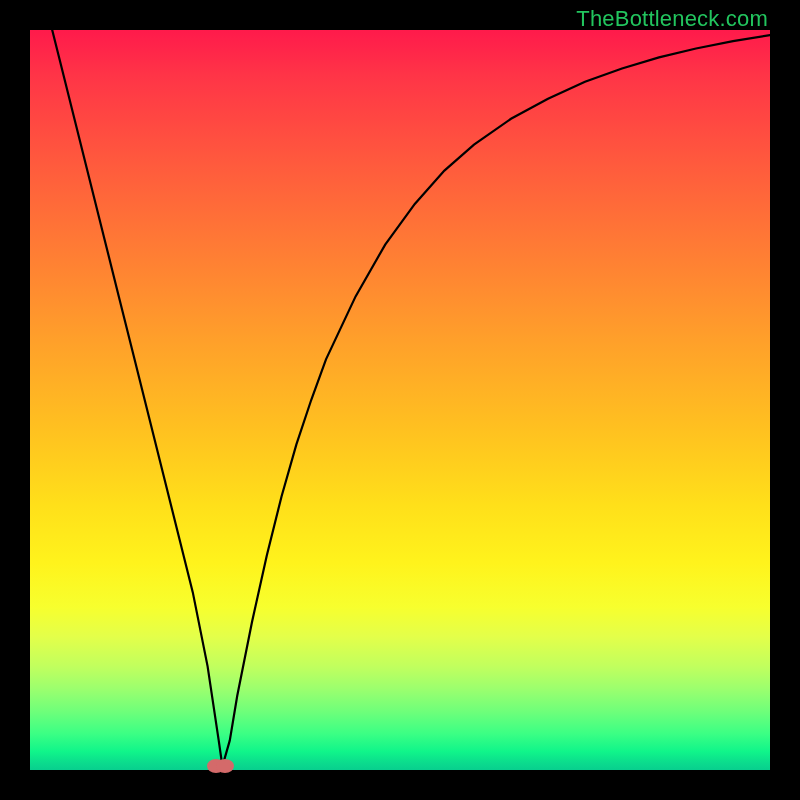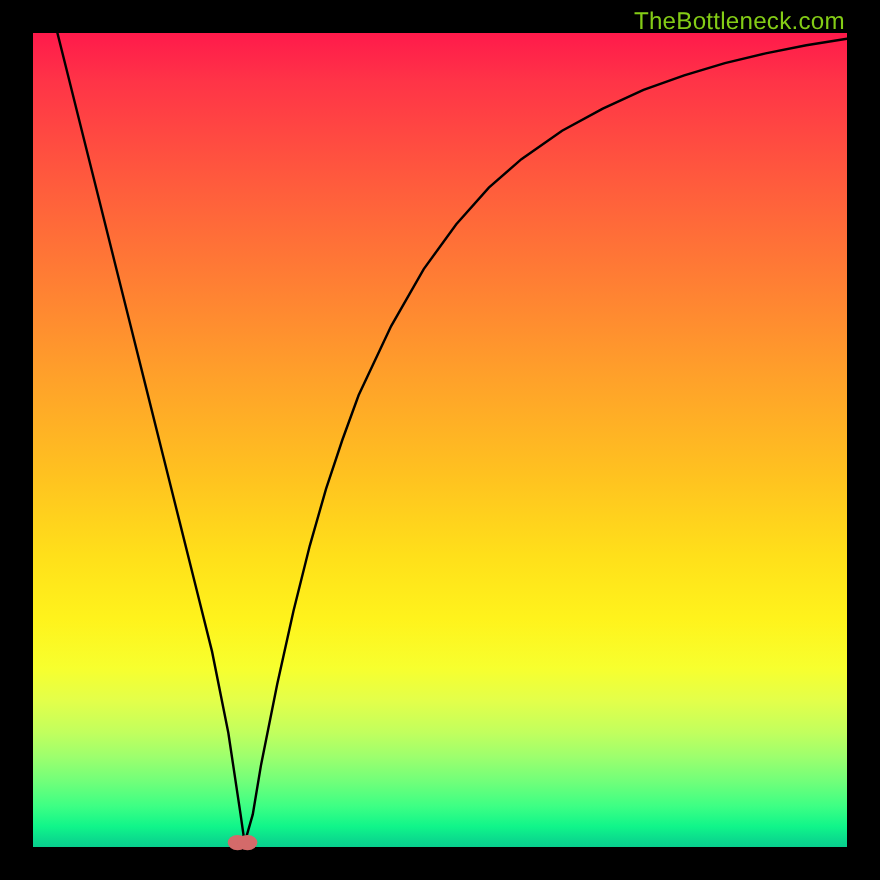--- a/index.html
+++ b/index.html
@@ -40,21 +40,21 @@
       #3dff84 95%,
       #10f58a 97.5%,
       #0bdc8d 99%,
       #08cf8e 100%
     );
   }
   .watermark {
     position: absolute;
     top: 6px;
     right: 32px;
-    color: #84cc16;
+    color: #22c55e;
     font-size: 22px;
     font-weight: 400;
     letter-spacing: 0.2px;
     user-select: none;
   }
   svg.curve {
     position: absolute;
     left: 0;
     top: 0;
     width: 740px;

